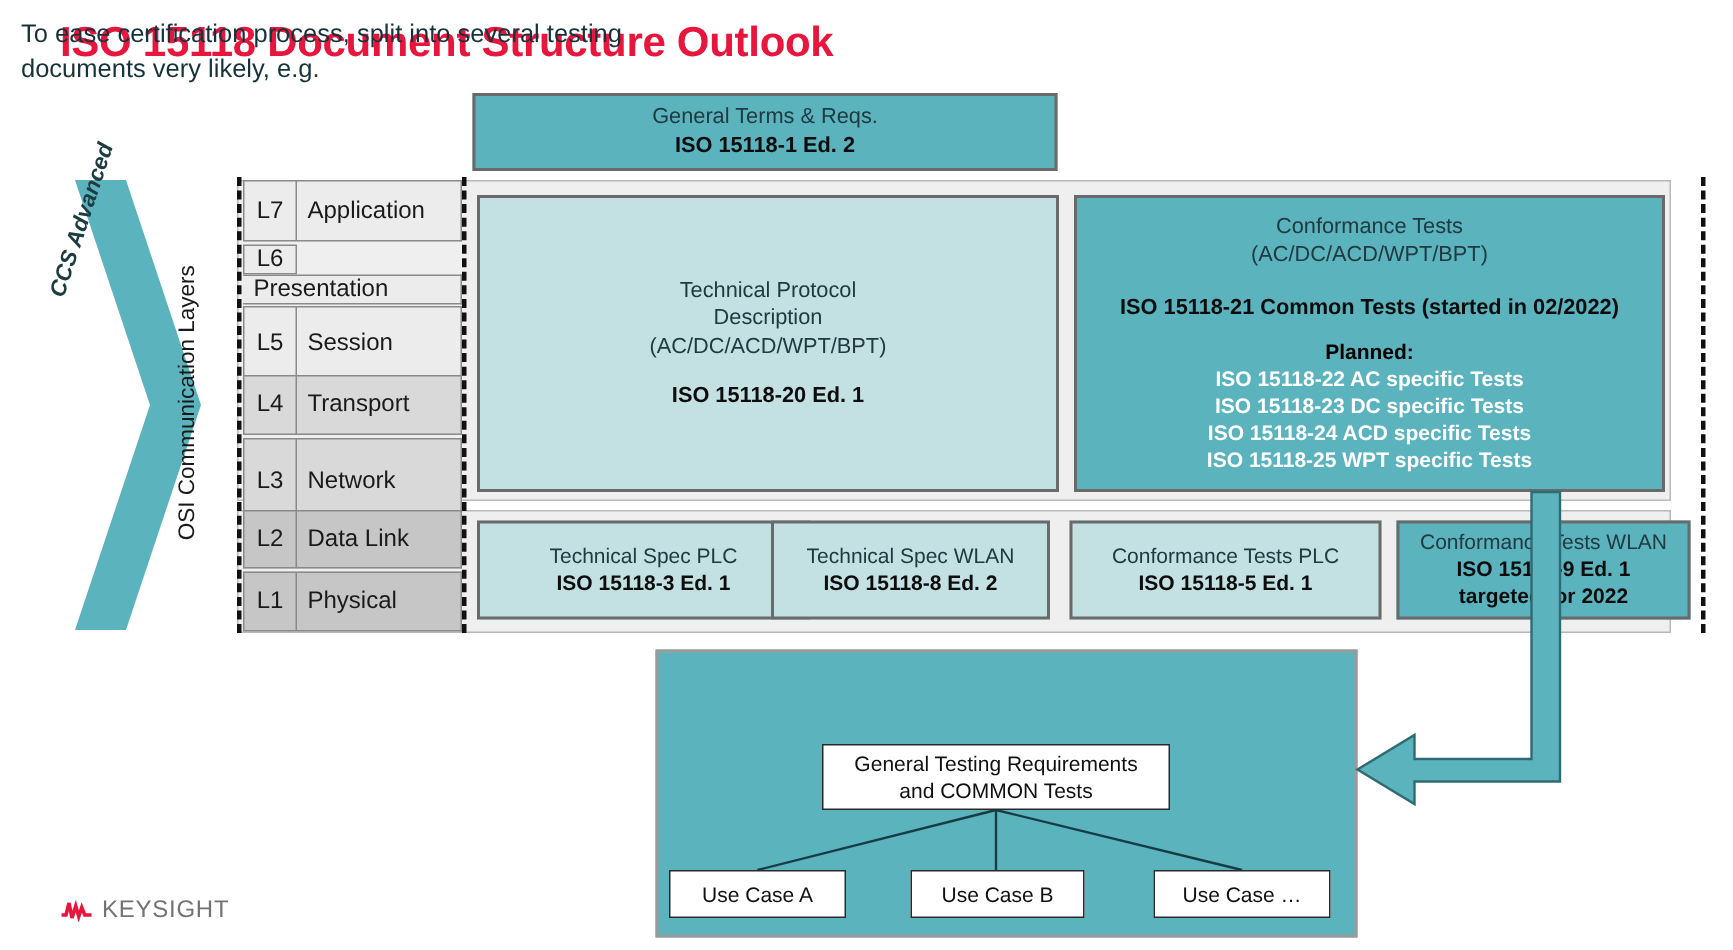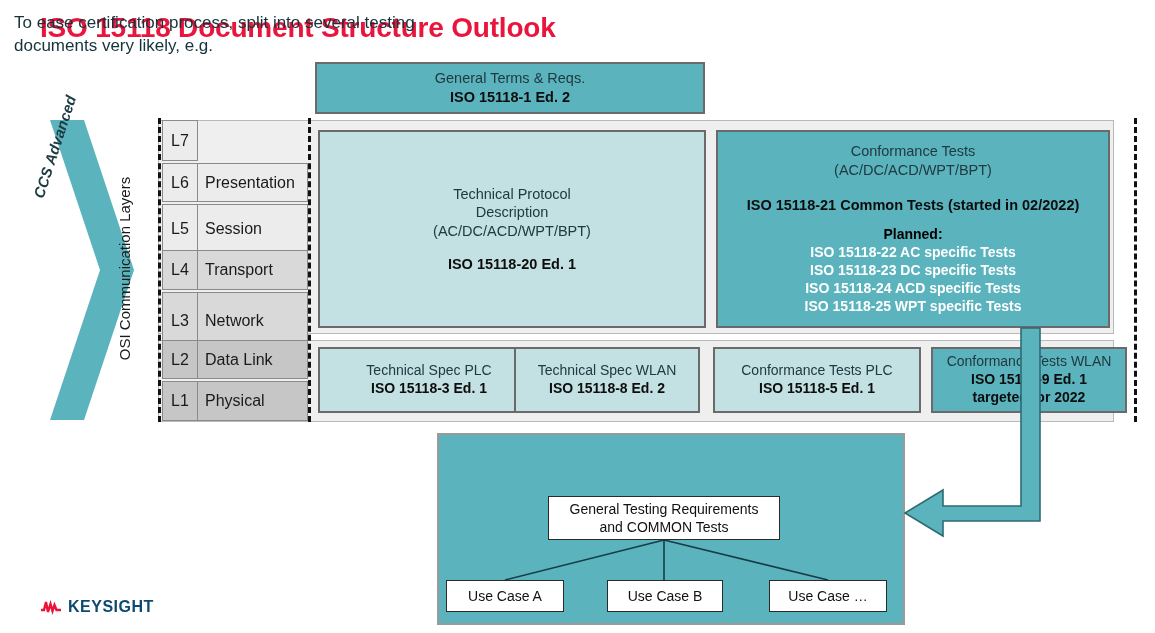--- a/index.html
+++ b/index.html
@@ -127,21 +127,21 @@
   #uc-a       { left: 446px; top: 580px; width: 118px; height: 32px; }
   #uc-b       { left: 607px; top: 580px; width: 116px; height: 32px; }
   #uc-c       { left: 769px; top: 580px; width: 118px; height: 32px; }
 
   
   .conn { position: absolute; left: 0; top: 0; width: 1155px; height: 633px;
           pointer-events: none; overflow: visible; }
 
   
   #logo { position: absolute; left: 40px; top: 598px; display: flex; align-items: center; gap: 6px; }
-  #logo-text { font-size: 16px; font-weight: bold; letter-spacing: 0.5px; color: #0c4a6e; }
+  #logo-text { font-size: 16px; font-weight: normal; letter-spacing: 0.5px; color: #737373; }
 </style>
 </head>
 <body>
 
 <div id="slide">
 
   <div class="slide-title">ISO 15118 Document Structure Outlook</div>
 
   <svg class="ccs-chevron" viewBox="0 0 112 300">
     <polygon points="14,0 48,0 98,150 48,300 14,300 64,150" fill="#5BB3BE"></polygon>
@@ -155,22 +155,23 @@
   <div class="backing" id="backing-upper"></div>
   <div class="backing" id="backing-lower"></div>
 
   <div class="dashed-v" id="dash-left"></div>
   <div class="dashed-v" id="dash-mid"></div>
   <div class="dashed-v" id="dash-right"></div>
 
   <div id="layer-stack">
       <div class="layer-row tier-light" style="top: 120px; height: 41px;">
         <div class="layer-num">L7</div>
-      </div>
-      <div class="layer-row tier-light" style="top: 163px; height: 39px;">
+        <div class="layer-name">Application</div>
+      </div>
+      <div class="layer-row tier-light" style="top: 163px; height: 39px; flex-direction: column;">
         <div class="layer-num">L6</div>
         <div class="layer-name">Presentation</div>
       </div>
       <div class="layer-row tier-light" style="top: 204px; height: 49px; border-radius: 15px;">
         <div class="layer-num">L5</div>
         <div class="layer-name">Session</div>
       </div>
       <div class="layer-row tier-mid" style="top: 250px; height: 40px;">
         <div class="layer-num">L4</div>
         <div class="layer-name">Transport</div>

